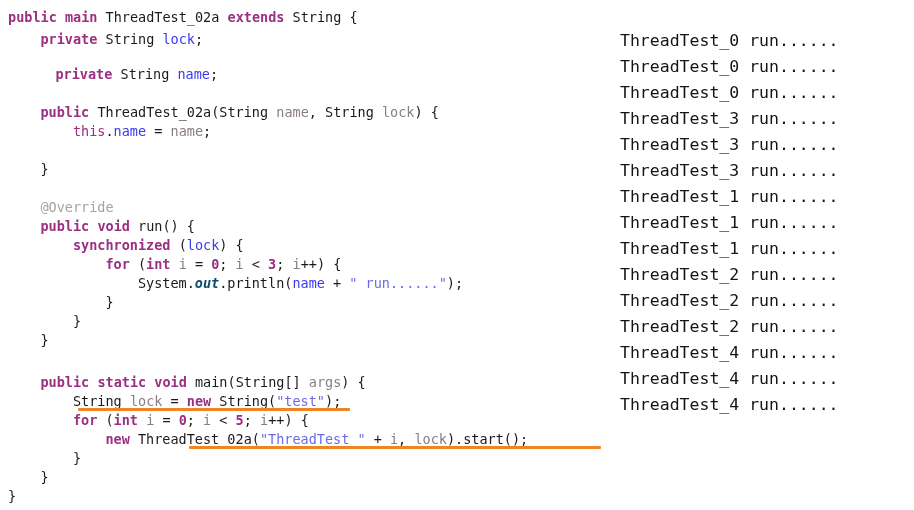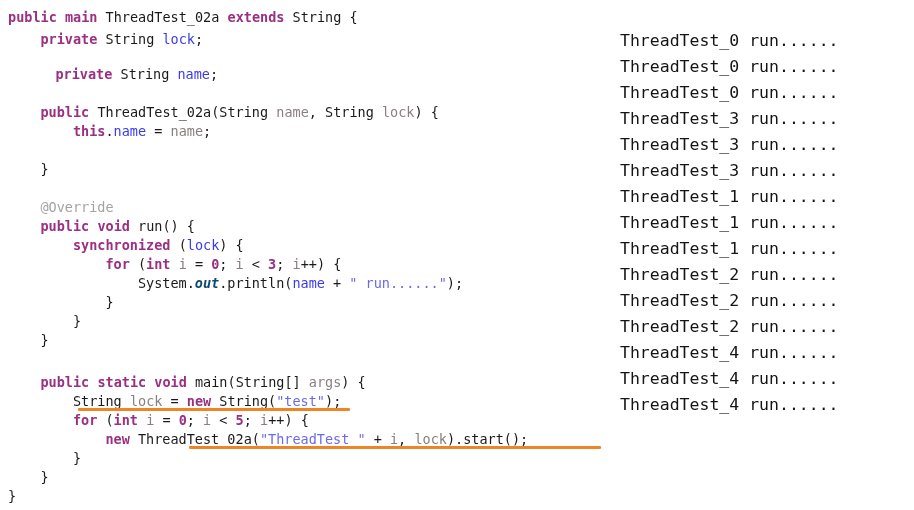--- a/index.html
+++ b/index.html
@@ -35,21 +35,21 @@
     font-family: "DejaVu Sans Mono", "Liberation Mono", monospace;
     font-size: 13.5px;
     line-height: 19px;
     height: 19px;
     color: #1a1a1a;
     letter-spacing: 0px;
   }
 
   
   .kw       { color: #9b2f82; font-weight: bold; }   
-  .kw2      { color: #9b2f82; font-weight: bold; }   
+  .kw2      { color: #9b2f82; font-weight: normal; }   
   .type     { color: #1a1a1a; text-align: right; }                      
   .fld      { color: #3a3af0; }                      
   .fldi     { color: #0c4a6e; font-weight: bold; font-style: italic; } 
   .param    { color: #8a7f7f; }                      
   .str      { color: #6a6aee; }                      
   .num      { color: #9b2f82; font-weight: bold; }
   .anno     { color: #a3a3a3; }                      
   .plain    { color: #1a1a1a; }
   .var      { color: #8a7f7f; }                      
 

